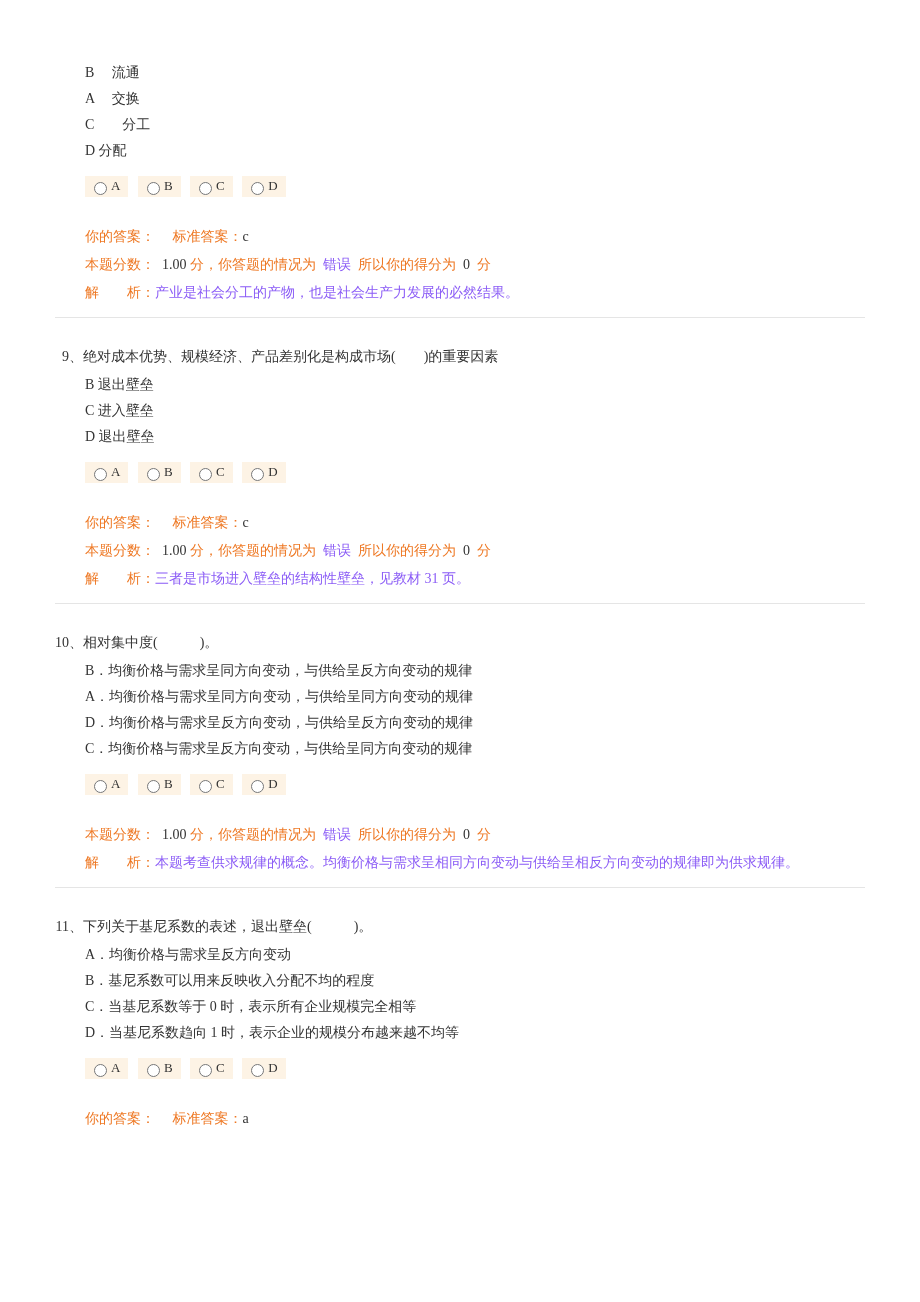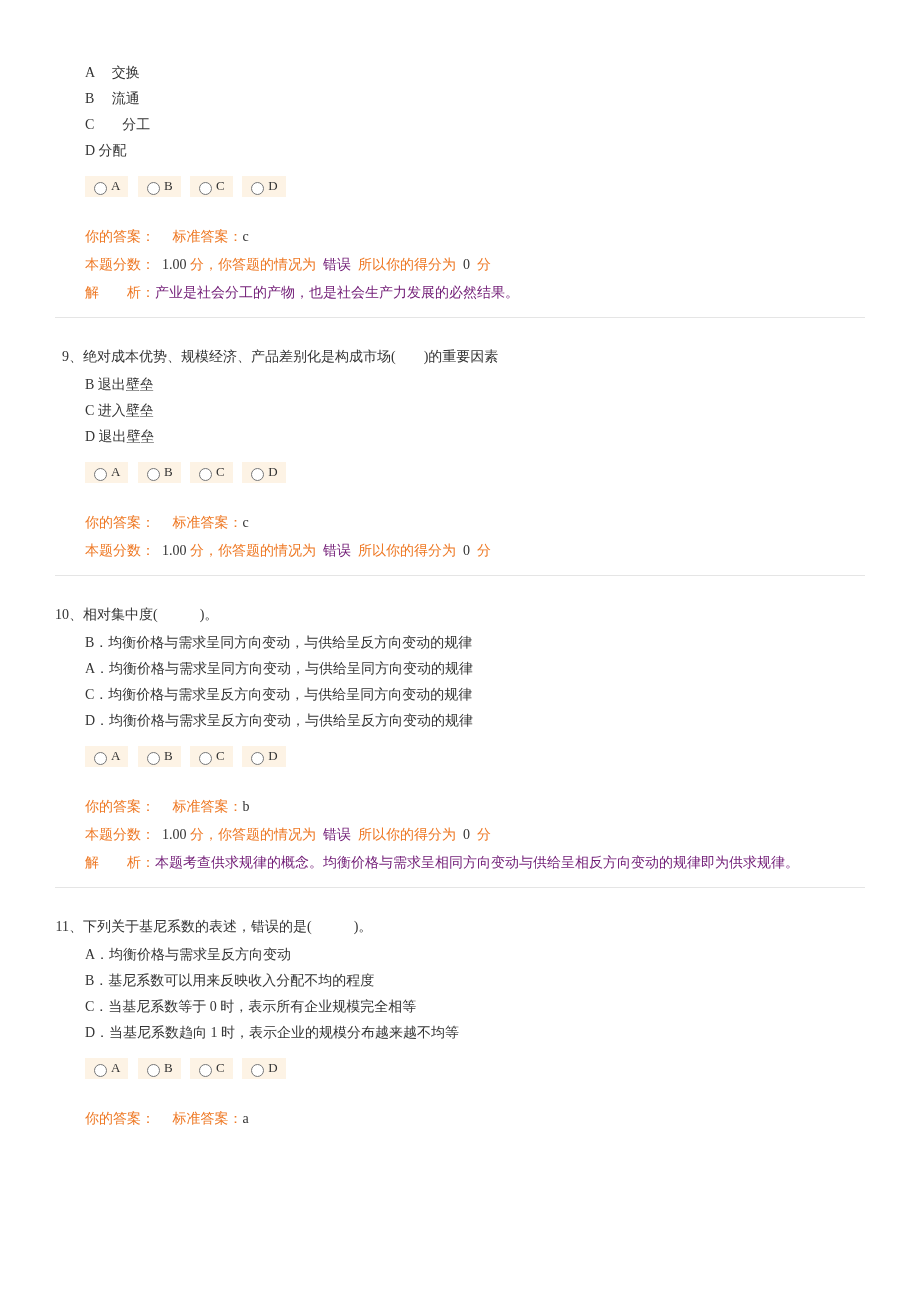--- a/index.html
+++ b/index.html
@@ -36,21 +36,21 @@
   }
   .radio-group input {
     vertical-align: middle;
     margin-right: 4px;
   }
   .answer-line {
     margin: 4px 0;
     line-height: 24px;
   }
   .orange { color: #ee7722; }
-  .gray { color: #701a75; }
+  .gray { color: #8b5cf6; }
   .hr-divider {
     height: 1px;
     background: #e5e5e5;
     margin: 12px 0 18px 0;
   }
   .q-stem {
     margin: 0 0 6px 0;
   }
   .q-stem .qnum {
     display: inline-block;
@@ -63,22 +63,22 @@
   }
 </style>
 </head>
 <body>
 
 <div class="page">
 
   <div class="question">
     <div class="indent">
       <div class="q-options">
+        <div>B　 流通</div>
         <div>A　 交换</div>
-        <div>B　 流通</div>
         <div>C　　分工</div>
         <div>D 分配</div>
       </div>
       <div class="radio-row">
         <span class="radio-group"><input type="radio" style=""><span>A</span></span>
         <span class="radio-group"><input type="radio" style=""><span>B</span></span>
         <span class="radio-group"><input type="radio" style=""><span>C</span></span>
         <span class="radio-group"><input type="radio" style=""><span>D</span></span>
       </div>
       <div class="answer-line">
@@ -125,66 +125,64 @@
       </div>
       <div class="answer-line">
         <span class="orange">本题分数：</span>
         &nbsp;<span>1.00</span>
         <span class="orange">分，你答题的情况为</span>
         &nbsp;<span class="gray">错误</span>
         &nbsp;<span class="orange">所以你的得分为</span>
         &nbsp;<span>0</span>
         &nbsp;<span class="orange">分</span>
       </div>
+      <div class="answer-line">
+        <span class="orange">解　　析：</span><span class="gray">三者是市场进入壁垒的结构性壁垒，见教材 31 页。</span>
+      </div>
     </div>
     <div class="hr-divider"></div>
   </div>
 
   <div class="question">
     <div class="indent">
       <div class="q-stem">
         <span class="qnum">10、</span><span>相对集中度(　　　)。</span>
       </div>
       <div class="q-options">
         <div>B．均衡价格与需求呈同方向变动，与供给呈反方向变动的规律</div>
         <div>A．均衡价格与需求呈同方向变动，与供给呈同方向变动的规律</div>
+        <div>D．均衡价格与需求呈反方向变动，与供给呈反方向变动的规律</div>
         <div>C．均衡价格与需求呈反方向变动，与供给呈同方向变动的规律</div>
-        <div>D．均衡价格与需求呈反方向变动，与供给呈反方向变动的规律</div>
-      </div>
-      <div class="radio-row">
-        <span class="radio-group"><input type="radio" style=""><span>A</span></span>
-        <span class="radio-group"><input type="radio" style=""><span>B</span></span>
-        <span class="radio-group"><input type="radio" style=""><span>C</span></span>
-        <span class="radio-group"><input type="radio" style=""><span>D</span></span>
-      </div>
-      <div class="answer-line">
-        <span class="orange">你的答案：</span>
-        <span class="orange">&nbsp;&nbsp;&nbsp;</span>
-        <span class="orange">标准答案：</span><span>b</span>
+      </div>
+      <div class="radio-row">
+        <span class="radio-group"><input type="radio" style=""><span>A</span></span>
+        <span class="radio-group"><input type="radio" style=""><span>B</span></span>
+        <span class="radio-group"><input type="radio" style=""><span>C</span></span>
+        <span class="radio-group"><input type="radio" style=""><span>D</span></span>
       </div>
       <div class="answer-line">
         <span class="orange">本题分数：</span>
         &nbsp;<span>1.00</span>
         <span class="orange">分，你答题的情况为</span>
         &nbsp;<span class="gray">错误</span>
         &nbsp;<span class="orange">所以你的得分为</span>
         &nbsp;<span>0</span>
         &nbsp;<span class="orange">分</span>
       </div>
       <div class="answer-line">
         <span class="orange">解　　析：</span><span class="gray">本题考查供求规律的概念。均衡价格与需求呈相同方向变动与供给呈相反方向变动的规律即为供求规律。</span>
       </div>
     </div>
     <div class="hr-divider"></div>
   </div>
 
   <div class="question">
     <div class="indent">
       <div class="q-stem">
-        <span class="qnum">11、</span><span>下列关于基尼系数的表述，错误的是(　　　)。</span>
+        <span class="qnum">11、</span><span>下列关于基尼系数的表述，退出壁垒(　　　)。</span>
       </div>
       <div class="q-options">
         <div>A．均衡价格与需求呈反方向变动</div>
         <div>B．基尼系数可以用来反映收入分配不均的程度</div>
         <div>C．当基尼系数等于 0 时，表示所有企业规模完全相等</div>
         <div>D．当基尼系数趋向 1 时，表示企业的规模分布越来越不均等</div>
       </div>
       <div class="radio-row">
         <span class="radio-group"><input type="radio" style=""><span>A</span></span>
         <span class="radio-group"><input type="radio" style=""><span>B</span></span>

